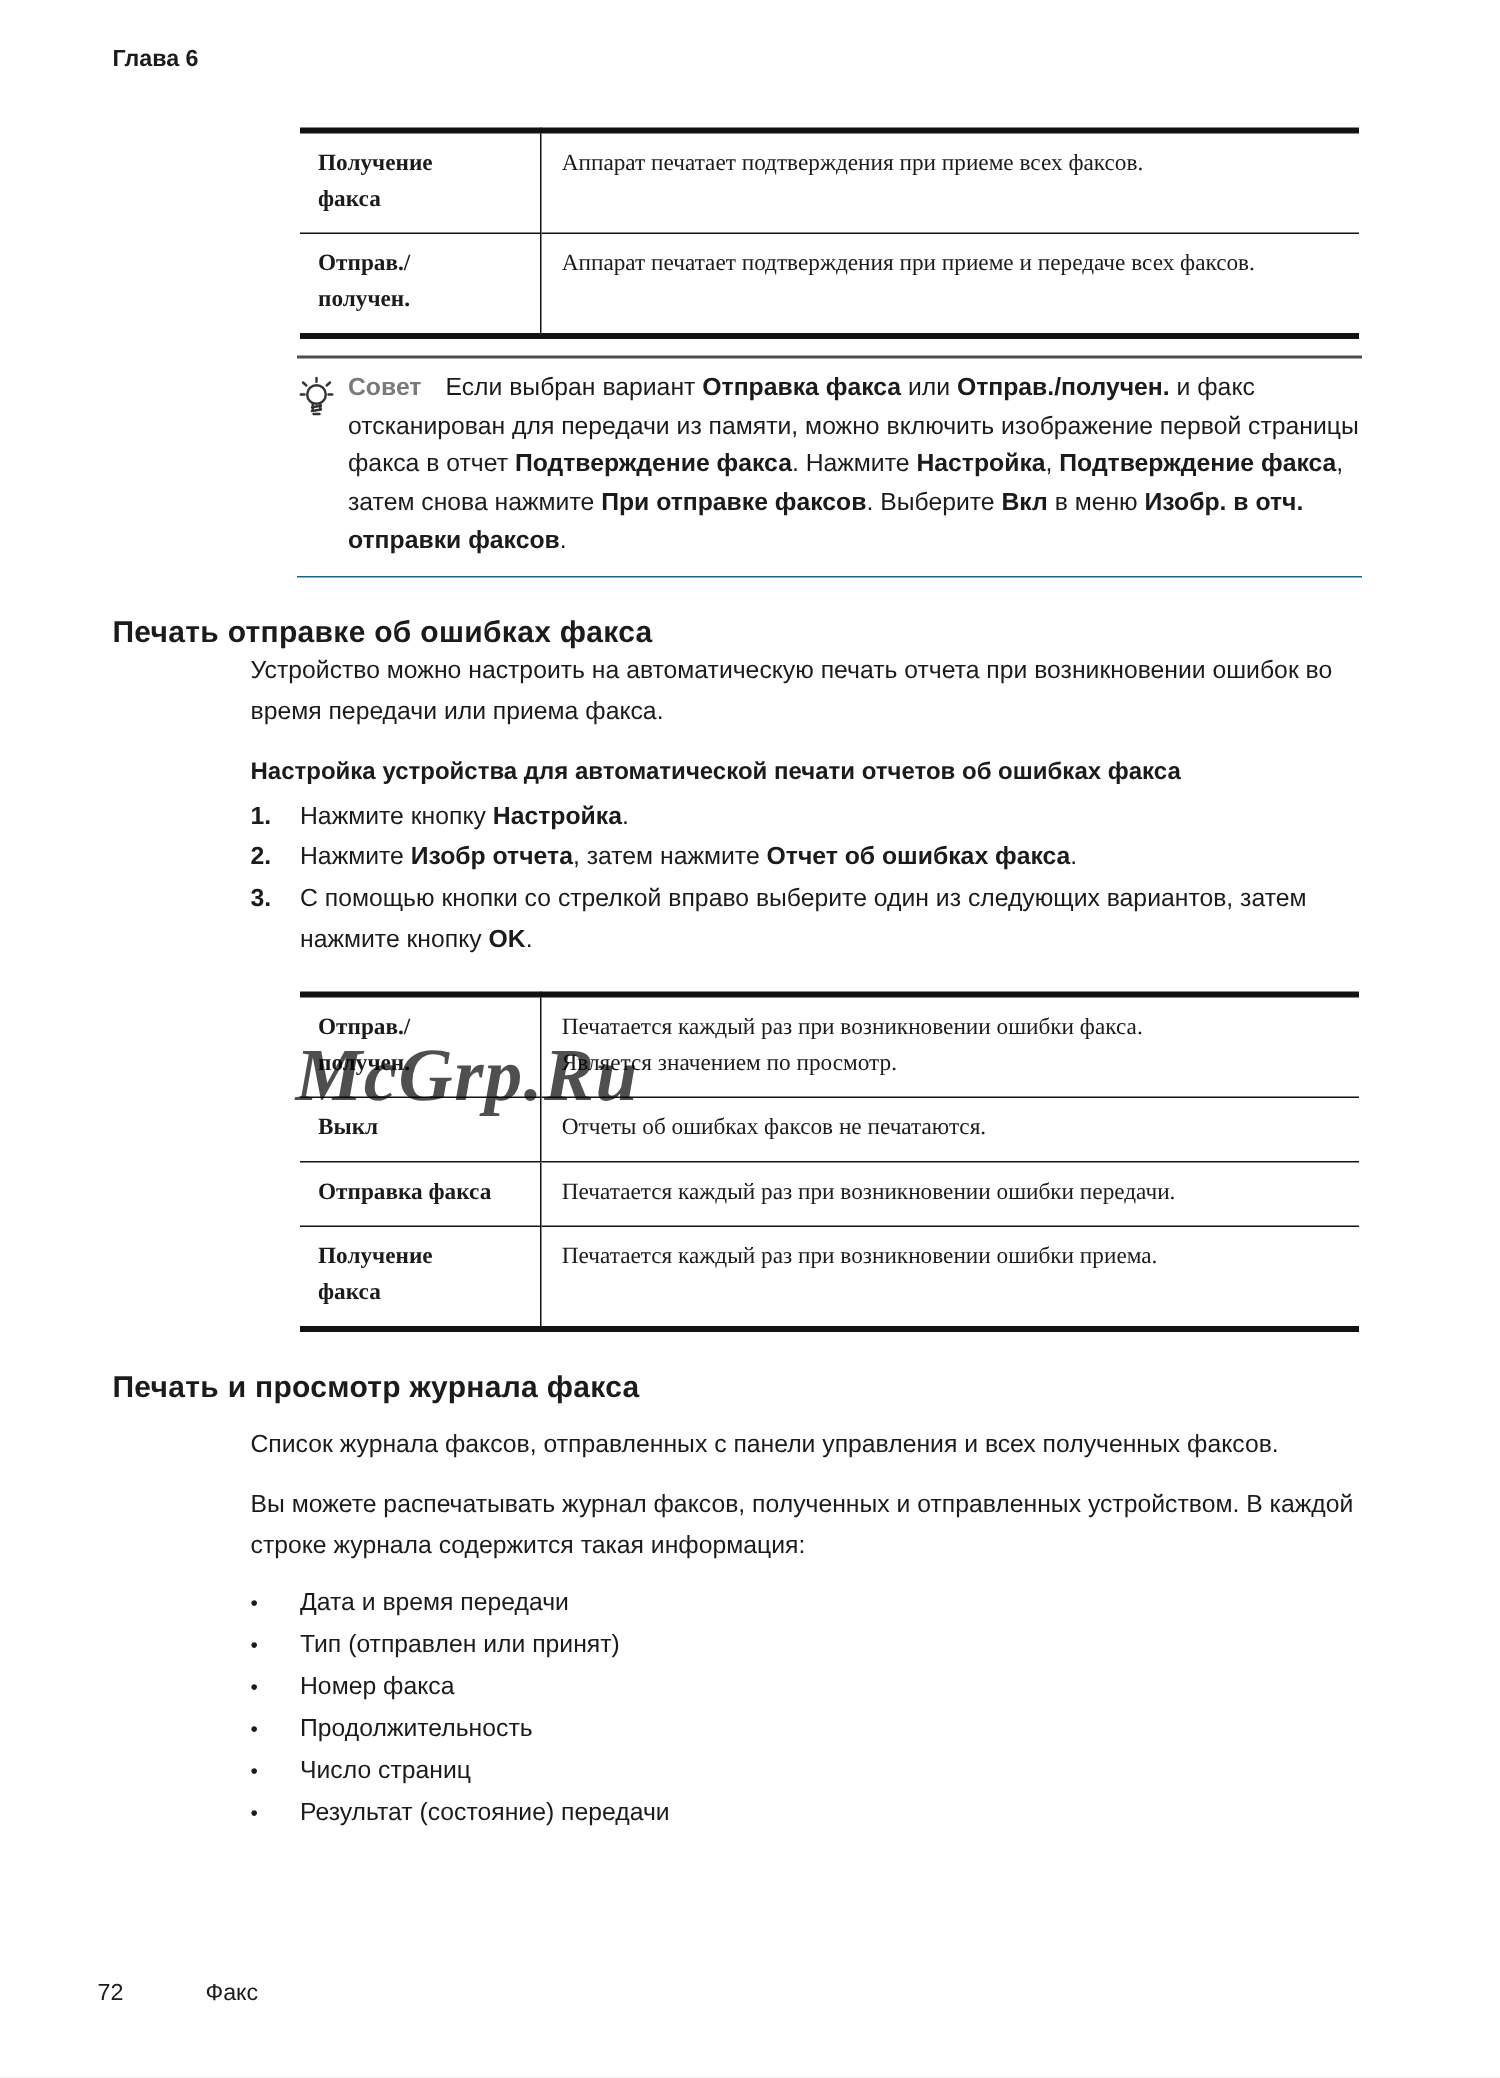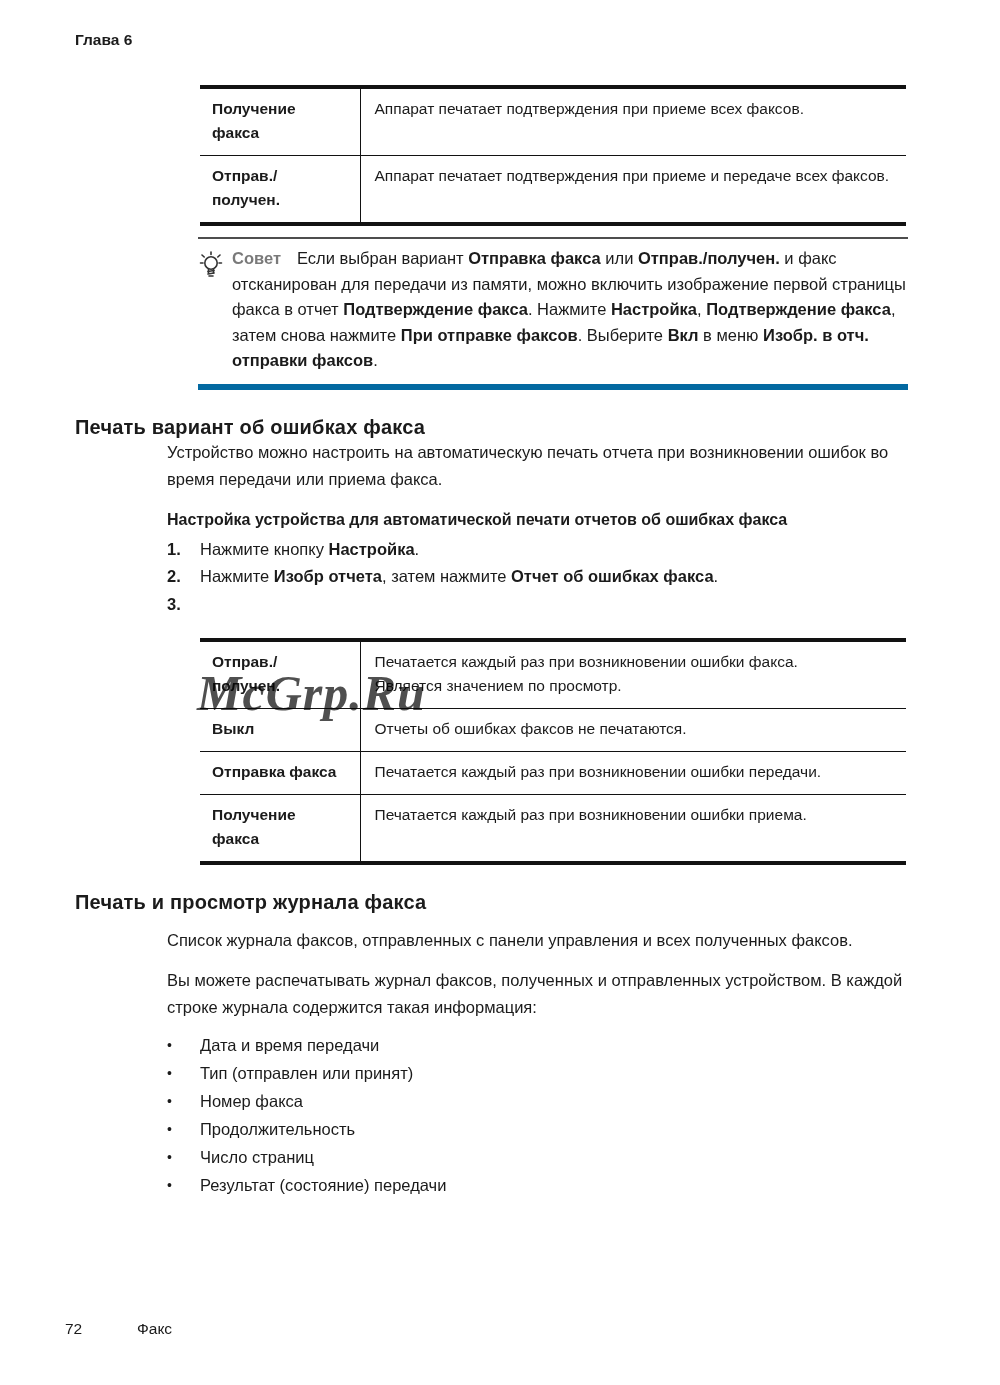--- a/index.html
+++ b/index.html
@@ -25,37 +25,38 @@
 
   
   .doc-table {
     margin-left: 200px;
     width: 706px;
     border-collapse: collapse;
     border-top: 4px solid #121212;
     border-bottom: 4px solid #121212;
     font-size: 15.5px;
     line-height: 24px;
+    font-family: Liberation Serif, serif;
   }
   .doc-table td { vertical-align: top; padding: 8px 14px 10px 14px; }
   .doc-table td.term {
     width: 160px;
     font-weight: bold;
     border-right: 1px solid #121212;
     padding-left: 12px;
     padding-right: 6px;
   }
   .doc-table tr + tr td { border-top: 1px solid #121212; }
 
   
   .tip {
     margin: 11px 0 0 198px;
     width: 710px;
     border-top: 2px solid #4d4d4d;
-    border-bottom: 6px solid #0369a1;
+    border-bottom: 1px solid #0369a1;
     padding: 7px 2px 10px 0;
     display: flex;
   }
   .tip-icon-col { flex: none; width: 34px; padding-top: 3px; }
   .tip-text { font-size: 16.5px; line-height: 25.5px; width: 674px; }
   .tip-label { font-weight: bold; color: #7a7a7a; margin-right: 16px; }
   .b { font-weight: bold; }
 
   
   h2 {
@@ -146,35 +147,36 @@
           <path class="ln" d="M13 3 L13 5.5"></path>
           <path class="ln" d="M4 6 L6.2 8 M22 6 L19.8 8"></path>
           <path class="ln" d="M2.5 14 L5 14 M21 14 L23.5 14"></path>
         </svg>
       </div>
       <div class="tip-text">
         <span class="tip-label">Совет</span><span><span>Если выбран вариант </span><span class="b">Отправка факса</span><span> или </span><span class="b">Отправ./получен.</span><span> и факс отсканирован для передачи из памяти, можно включить изображение первой страницы факса в отчет </span><span class="b">Подтверждение факса</span><span>. Нажмите </span><span class="b">Настройка</span><span>, </span><span class="b">Подтверждение факса</span><span>, затем снова нажмите </span><span class="b">При отправке факсов</span><span>. Выберите </span><span class="b">Вкл</span><span> в меню </span><span class="b">Изобр. в отч. отправки факсов</span><span>.</span></span>
       </div>
     </div>
 
-    <h2>Печать вариант об ошибках факса</h2>
+    <h2>Печать отправке об ошибках факса</h2>
     <p class="body-text intro">Устройство можно настроить на автоматическую печать отчета при возникновении ошибок во время передачи или приема факса.</p>
     <p class="subtitle">Настройка устройства для автоматической печати отчетов об ошибках факса</p>
 
     <div class="steps">
       <div class="step">
         <span class="step-num">1.</span>
         <span class="step-text"><span>Нажмите кнопку </span><span class="b">Настройка</span><span>.</span></span>
       </div>
       <div class="step">
         <span class="step-num">2.</span>
         <span class="step-text"><span>Нажмите </span><span class="b">Изобр отчета</span><span>, затем нажмите </span><span class="b">Отчет об ошибках факса</span><span>.</span></span>
       </div>
       <div class="step">
         <span class="step-num">3.</span>
+        <span class="step-text"><span>С помощью кнопки со стрелкой вправо выберите один из следующих вариантов, затем нажмите кнопку </span><span class="b">OK</span><span>.</span></span>
       </div>
     </div>
 
     <div class="table2-wrap">
       <table class="doc-table">
         <tbody>
             <tr>
           <td class="term">
                 <div>Отправ./</div>
                 <div>получен.</div>

